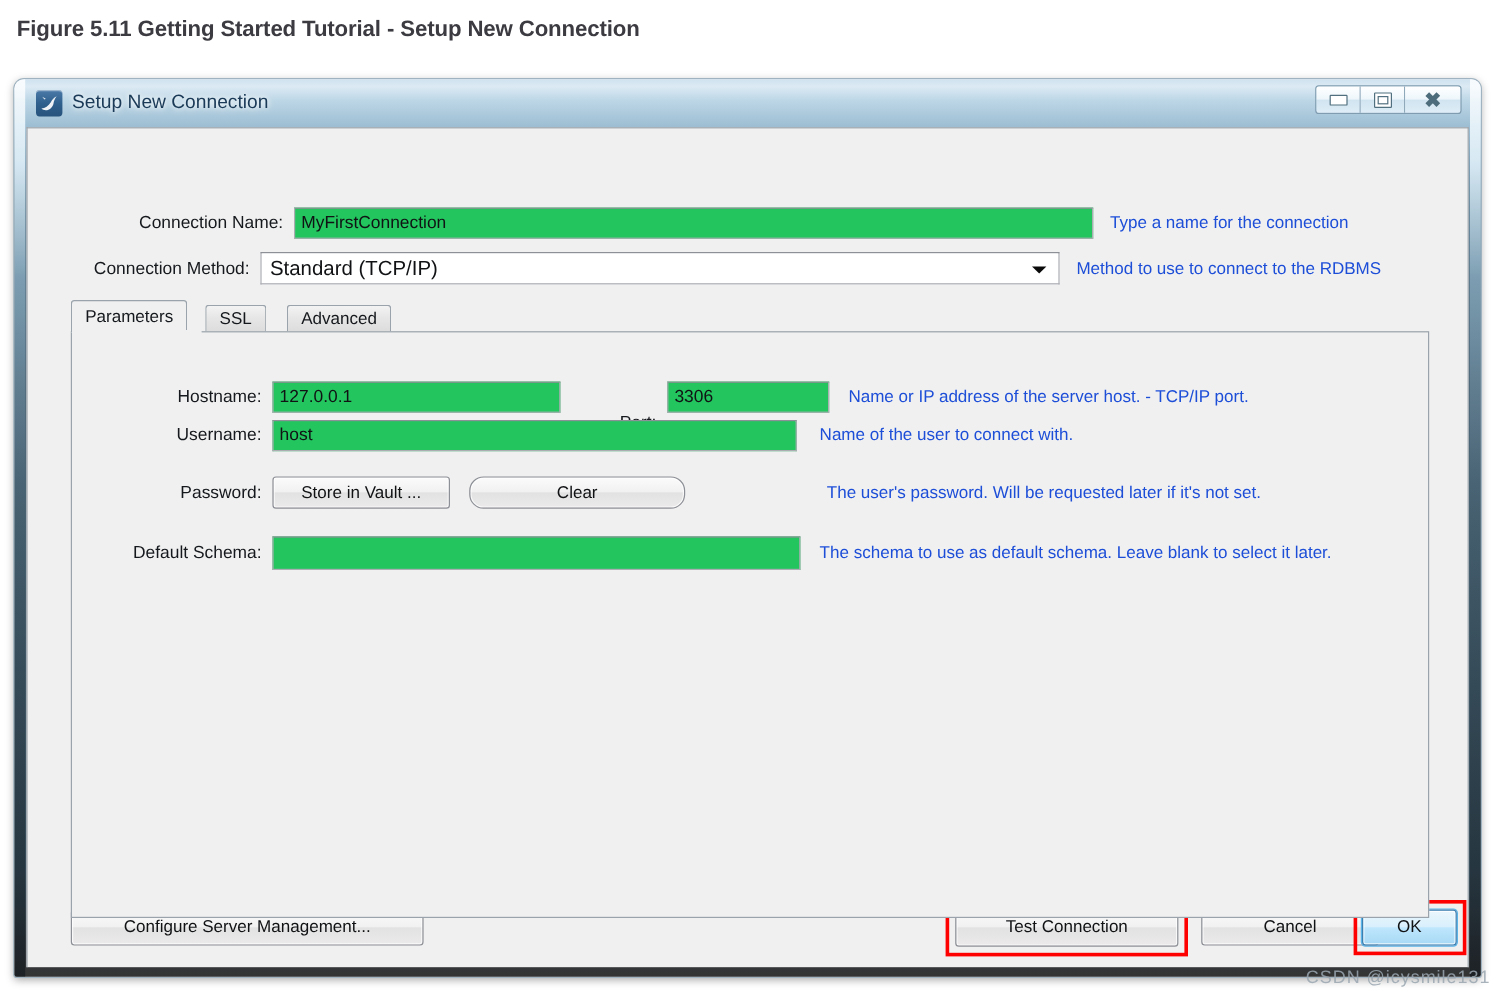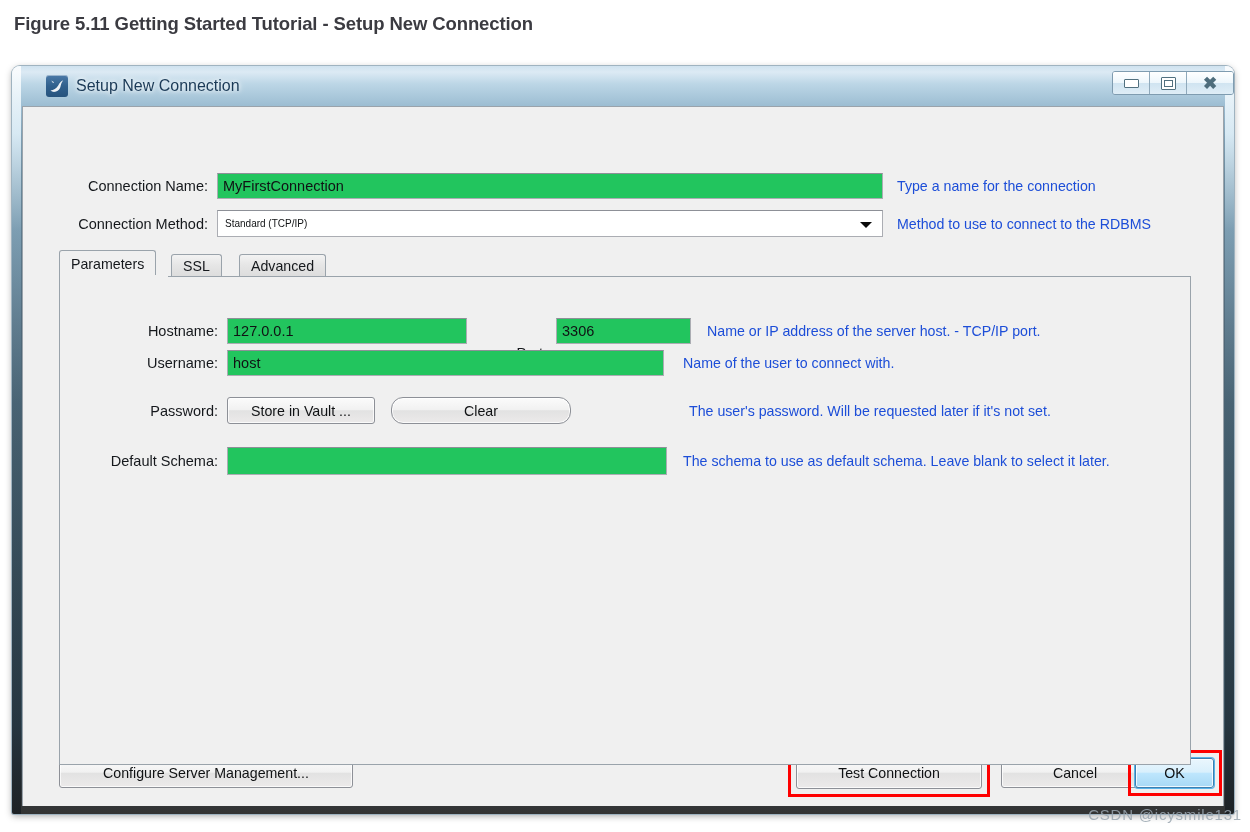--- a/index.html
+++ b/index.html
@@ -62,21 +62,20 @@
       rgba(150,186,208,0.55) 22%, rgba(70,100,118,0.35) 45%,
       rgba(30,44,54,0.45) 75%, rgba(15,22,28,0.6) 100%);
   }
 
   
   .titlebar {
     position: absolute;
     left: 0; top: 0;
     width: 100%;
     height: 40px;
-    margin-left: 16px;
   }
   .title-icon {
     position: absolute;
     left: 18px; top: 9px;
     width: 22px; height: 22px;
     border-radius: 3px;
     background: linear-gradient(to bottom, #4b7aa8 0%, #2f5f8c 52%, #27537d 100%);
     box-shadow: inset 0 1px 0 rgba(255,255,255,0.45);
   }
   .title-icon svg { display: block; }
@@ -178,21 +177,21 @@
     align-items: center;
     height: 26px;
     overflow: hidden;
     white-space: nowrap;
   }
   .combo {
     box-sizing: border-box;
     background: #ffffff;
     border: 1px solid #abadb3;
     border-top-color: #8d9097;
-    font-size: 10px;
+    font-size: 17px;
     color: #101214;
     height: 27px;
     display: flex;
     align-items: center;
     position: relative;
     padding-left: 7px;
   }
   .combo-arrow {
     position: absolute;
     right: 10px;
@@ -325,21 +324,21 @@
           <span class="glyph-max"></span>
         </div>
         <div class="win-btn">
           <span class="glyph-close">✖</span>
         </div>
       </div>
     </div>
 
     <div class="client">
 
-      <div class="form-row" style="left:0; top:66px; width:1200px;">
+      <div class="form-row" style="left:0; top:66px; width:1200px;padding-left:28px;">
         <div class="row-label" style="width:185px;">Connection Name:</div>
         <div class="textbox" style="width:666px;">MyFirstConnection</div>
         <div class="hint" style="margin-left:14px;">Type a name for the connection</div>
       </div>
 
       <div class="form-row" style="left:0; top:103px; width:1200px;">
         <div class="row-label" style="width:185px;">Connection Method:</div>
         <div class="combo" style="width:666px;">
           <span>Standard (TCP/IP)</span>
           <span class="combo-arrow"></span>

